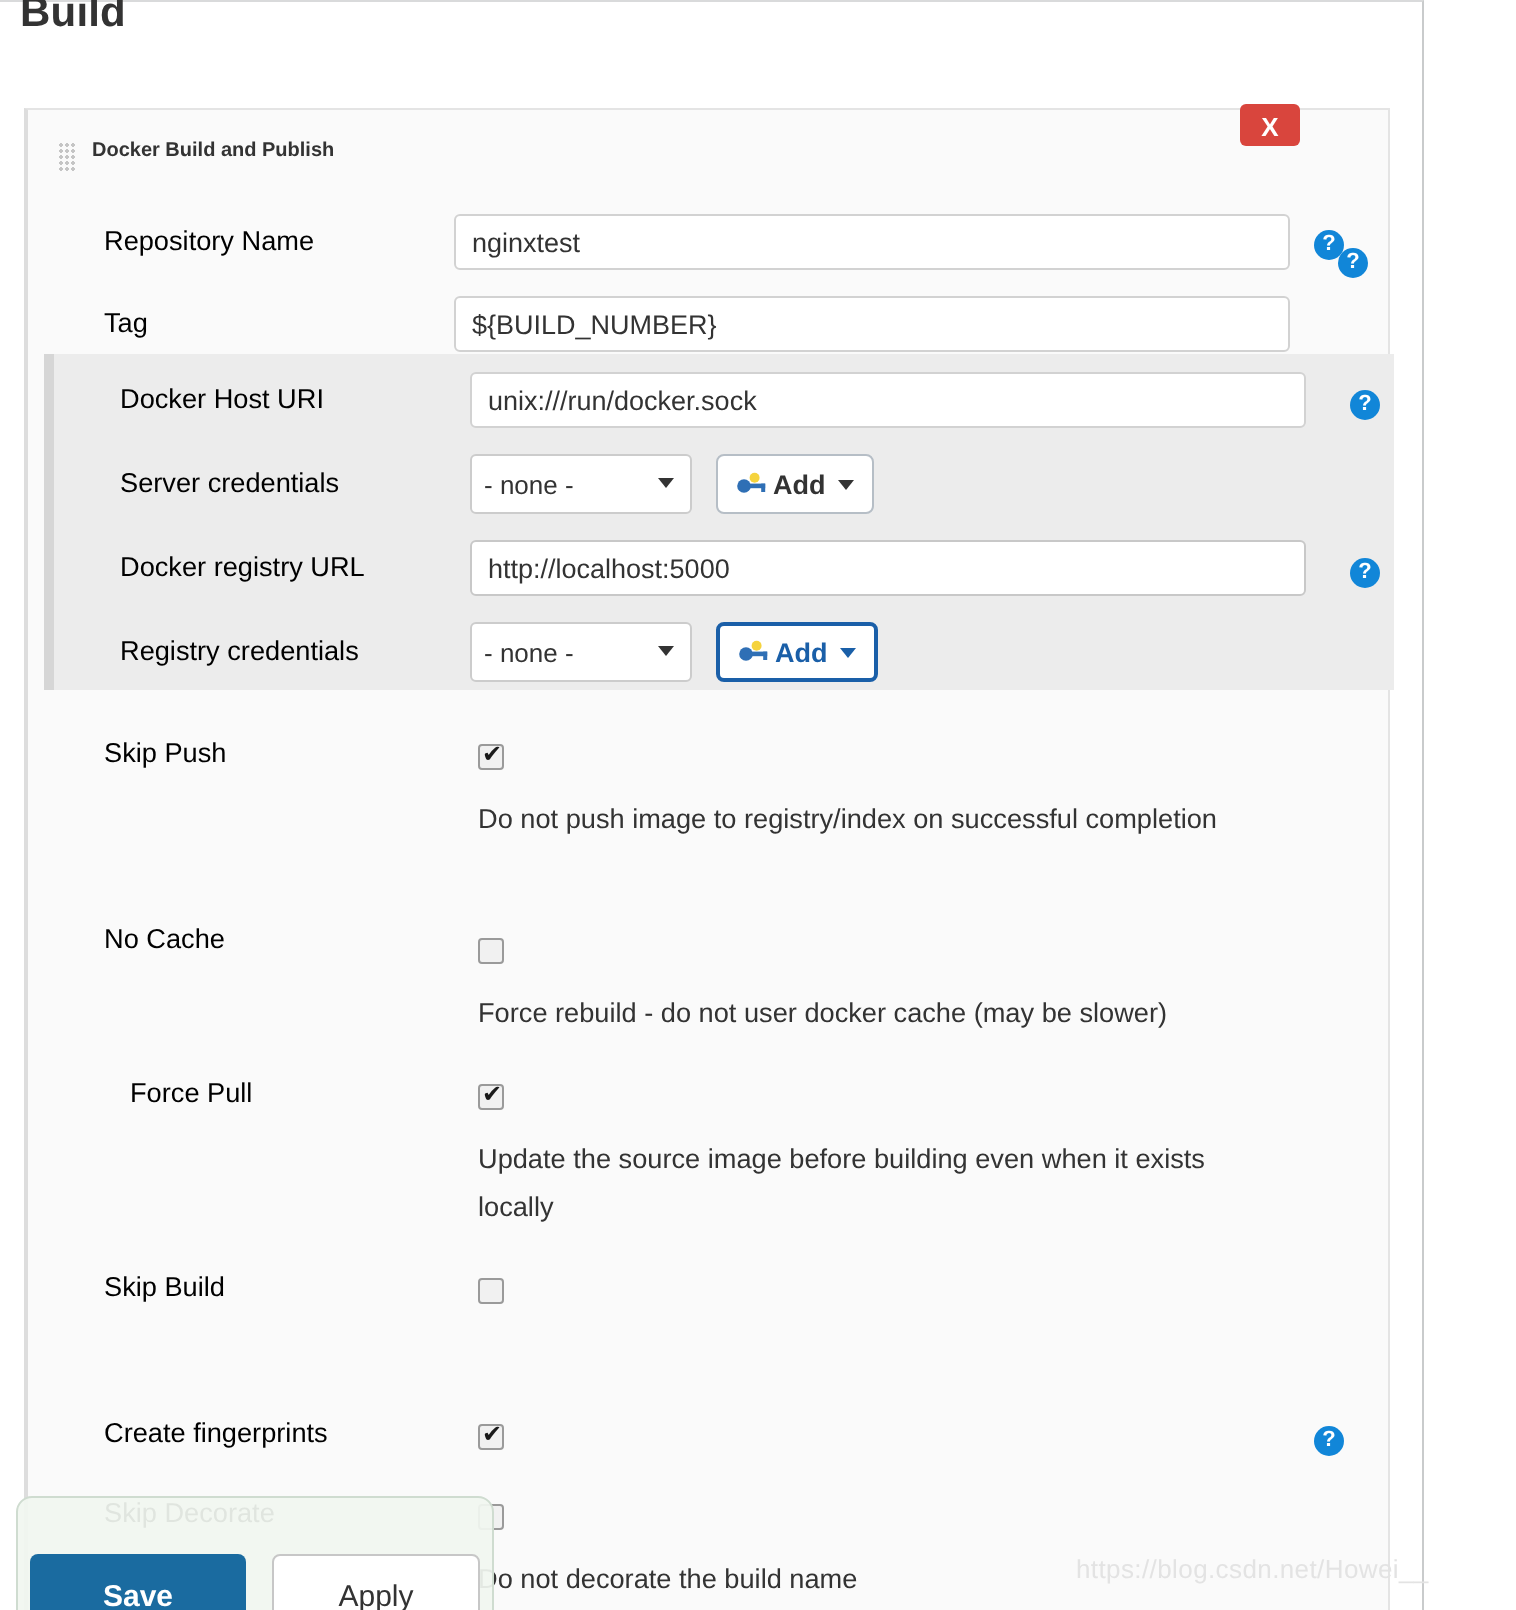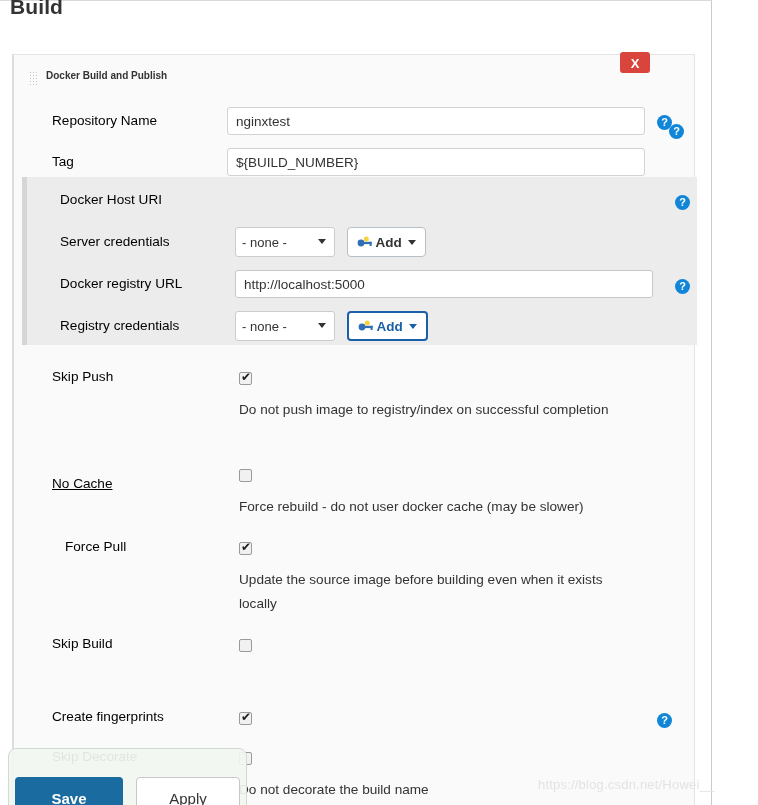--- a/index.html
+++ b/index.html
@@ -107,21 +107,21 @@
     font-family: "Liberation Sans", sans-serif;
     color: #333;
     background: #fff;
     border: 1px solid #d2d2d2;
     border-radius: 3px;
     outline: none;
   }
   input.txt.focused { border-color: #c8c8c8; }
 
   select.sel {
-    width: 100px;
+    width: 111px;
     height: 30px;
     padding: 2px 4px 2px 6px;
     font-size: 13px;
     font-family: "Liberation Sans", sans-serif;
     color: #333;
     background: #fff;
     border: 1px solid #ccc;
     border-radius: 3px;
     -webkit-appearance: none;
     appearance: none;
@@ -292,20 +292,23 @@
         <div class="lbl">Tag</div>
         <div class="ctl">
           <input class="txt" type="text" value="${BUILD_NUMBER}" style="">
         </div>
       </div>
 
       <div class="hl-section" style="top:122px; height:168px;">
 
         <div class="row" style="height:42px; margin-top:5px;">
           <div class="lbl" style="left:33px;">Docker Host URI</div>
+          <div class="ctl" style="left:208px;">
+            <input class="txt" type="text" value="unix:///run/docker.sock" style="">
+          </div>
           <div class="help" style="left:648px; top:13px;">?</div>
         </div>
 
         <div class="row" style="height:42px;padding-left:23px;">
           <div class="lbl" style="left:33px;">Server credentials</div>
           <div class="ctl" style="left:208px; top:3px;">
             <span class="sel-wrap">
               <select class="sel">
                 <option>- none -</option>
               </select>
@@ -357,21 +360,21 @@
 
       <div style="position:absolute; left:0; top:292px; width:100%;">
 
         <div class="row" style="height:97px;">
           <div class="lbl" style="top:22px;">Skip Push</div>
           <div class="cbox checked" style="left:225px; top:25px;"></div>
           <div class="desc" style="top:51px;">Do not push image to registry/index on successful completion</div>
         </div>
 
         <div class="row" style="height:73px;">
-          <div class="lbl" style="top:32px;text-decoration:underline;">No Cache</div>
+          <div class="lbl" style="top:18px;">No Cache</div>
           <div class="cbox" style="left:225px; top:25px;"></div>
           <div class="desc" style="top:51px;">Force rebuild - do not user docker cache (may be slower)</div>
         </div>
 
         <div class="row" style="height:97px;">
           <div class="lbl" style="top:22px;margin-left:13px;">Force Pull</div>
           <div class="cbox checked" style="left:225px; top:25px;"></div>
           <div class="desc" style="top:51px;">Update the source image before building even when it exists locally</div>
         </div>
 

